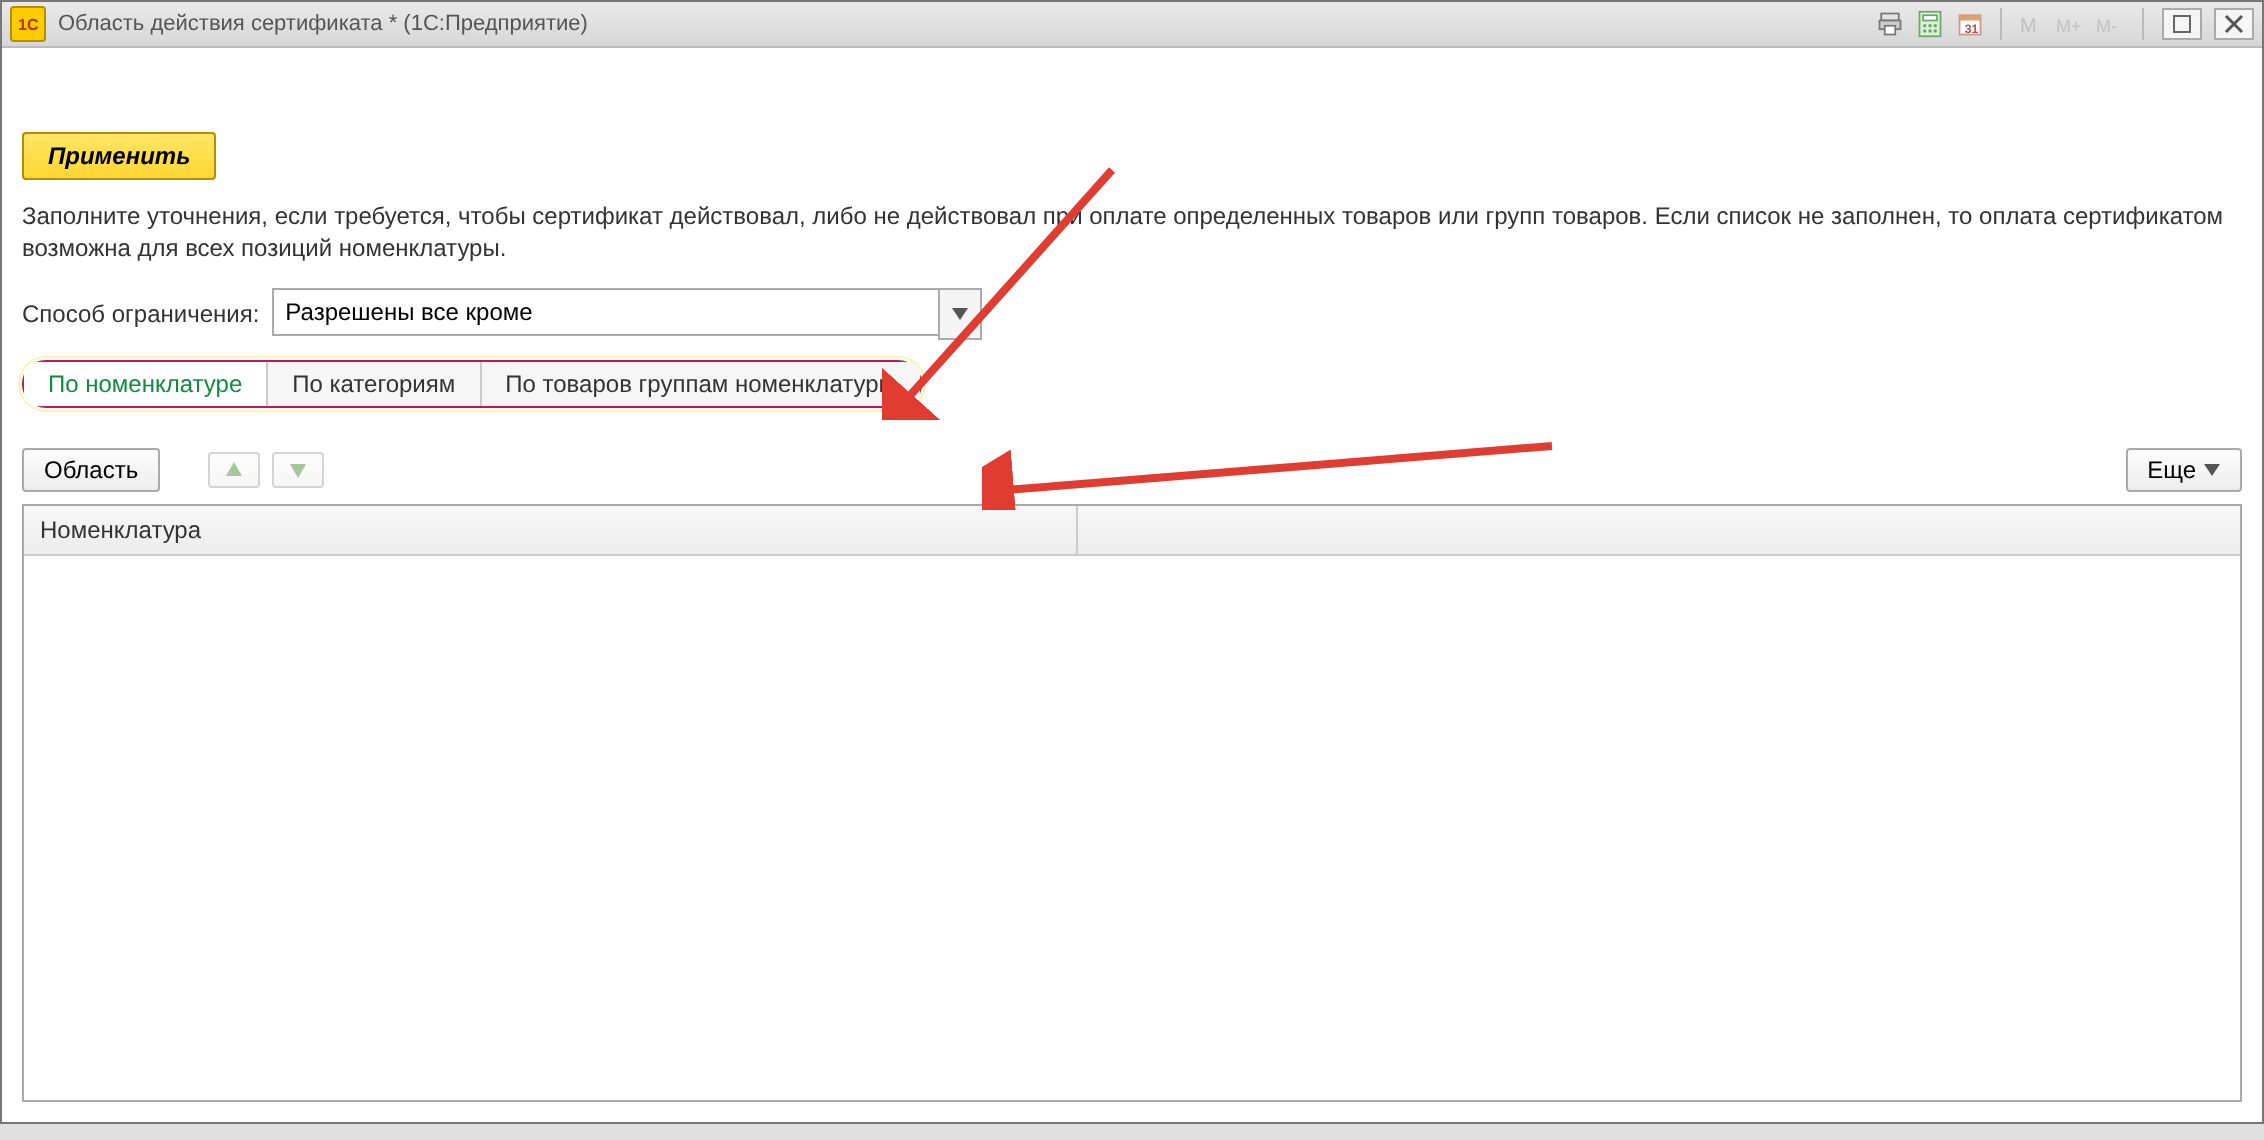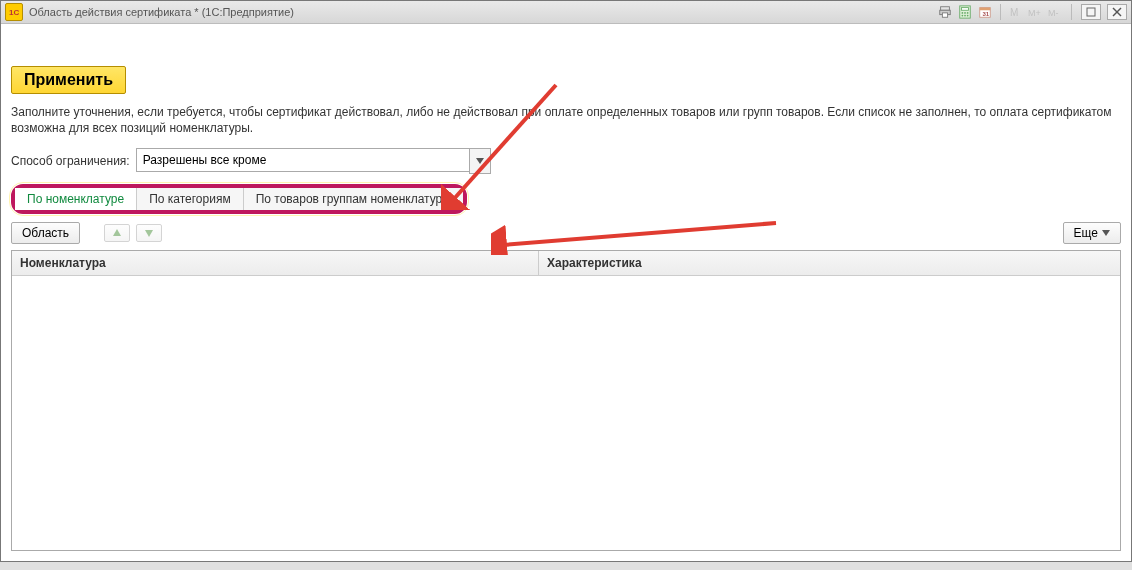--- a/index.html
+++ b/index.html
@@ -22,61 +22,61 @@
   .title-icons { display:flex; gap:4px; align-items:center; }
   .title-icons .ti { width:16px; height:16px; display:flex; align-items:center; justify-content:center; }
   .title-icons .sep { width:1px; height:16px; background:#bbb; margin: 0 3px; }
   .win-btn { width:18px; height:14px; border:1px solid #aaa; background:#f5f5f5; display:flex; align-items:center; justify-content:center; margin-left:2px; }
 
   .content { flex:1; display:flex; flex-direction:column; padding: 6px 10px 10px 10px; position:relative; }
 
   h1.page { font-weight: normal; font-size: 20px; color:#333; margin: 4px 0 10px 0; }
 
   .apply-btn {
-    display:inline-block; padding: 4px 12px; font-weight:bold; font-size:16px;
-    background: linear-gradient(#ffe666, #ffd633); border:1px solid #b58e00; border-radius:2px;
+    display:inline-block; padding: 4px 12px; font-weight:bold; font-size:12px;
+    background: linear-gradient(#ffe666, #ffd633); border:1px solid #b58e00; border-radius:2px;font-style:italic;
   }
   .desc { margin: 10px 0 6px 0; font-size:12px; color:#333; line-height:1.35; }
 
   .row-field { display:flex; align-items:center; gap:6px; margin: 6px 0 10px 0; }
   .row-field label { color:#333; }
   .select-wrap { display:flex; }
   .select-wrap input {
     width: 320px; height:20px; border:1px solid #aaa; padding: 1px 6px; font-size:12px;
     border-right:none;
   }
   .select-wrap .caret {
     width:20px; height:24px; border:1px solid #aaa; background:#f4f4f4;
     display:flex; align-items:center; justify-content:center;
   }
 
   .tabs {
-    display:flex; border:4px solid #be185d; background:#fff; width: max-content;
-    outline: 1px solid #fff3b0; outline-offset: 1px; border-radius:12px; margin-bottom:8px;
+    display:flex; border:1px solid #be185d; background:#fff; width: max-content;
+    outline: 1px solid #fff3b0; outline-offset: 1px; border-radius:12px; margin-bottom:20px;
   }
   .tab {
     padding: 4px 12px; font-size:12px; color:#333; border-right:1px solid #ccc; background:#f6f6f6; cursor:pointer;
   }
   .tab:last-child { border-right:none; }
   .tab.active { color:#118a3f; background:#fff; }
 
   .toolbar { display:flex; align-items:center; gap:6px; margin-bottom:6px; }
   .btn {
     padding: 3px 10px; border:1px solid #aaa; background:linear-gradient(#fdfdfd,#ececec);
     border-radius:2px; font-size:12px; cursor:pointer;
   }
   .btn.icon-only { padding: 2px 6px; display:flex; align-items:center; justify-content:center; }
   .btn.icon-only svg { display:block; }
   .btn.icon-only.disabled { opacity:0.5; }
   .toolbar .grow { flex:1; }
   .btn.more { display:flex; align-items:center; gap:4px; }
 
   .table-wrap { flex:1; border:1px solid #aaa; display:flex; flex-direction:column; }
   .thead { display:flex; background:linear-gradient(#f7f7f7,#ececec); border-bottom:1px solid #ccc; }
-  .th { padding:5px 8px; font-size:12px; color:#333;font-weight:bold; }
+  .th { padding:5px 8px; font-size:12px; color:#333; }
   .th.col1 { width:510px; border-right:1px solid #ccc; }
   .th.col2 { flex:1; }
   .tbody { flex:1; background:#fff; }
 
   
   .arrow { position:absolute; pointer-events:none; }
 
 </style>
 </head>
 <body>
@@ -193,21 +193,20 @@
         <span>Еще</span>
         <svg width="8" height="8">
             <polygon points="0,1 8,1 4,7" fill="#555"></polygon>
           </svg>
       </button>
     </div>
 
     <div class="table-wrap">
       <div class="thead">
         <div class="th col1">Номенклатура</div>
-        <div class="th col2">Характеристика</div>
       </div>
       <div class="tbody"></div>
     </div>
 
     <svg class="arrow" style="left:440px; top:20px;" width="120" height="130">
       <defs>
           <marker id="ah1" markerWidth="10" markerHeight="10" refX="1" refY="5" orient="auto">
             <polygon points="0,0 10,5 0,10" fill="#e03c31"></polygon>
           </marker>
         </defs>

